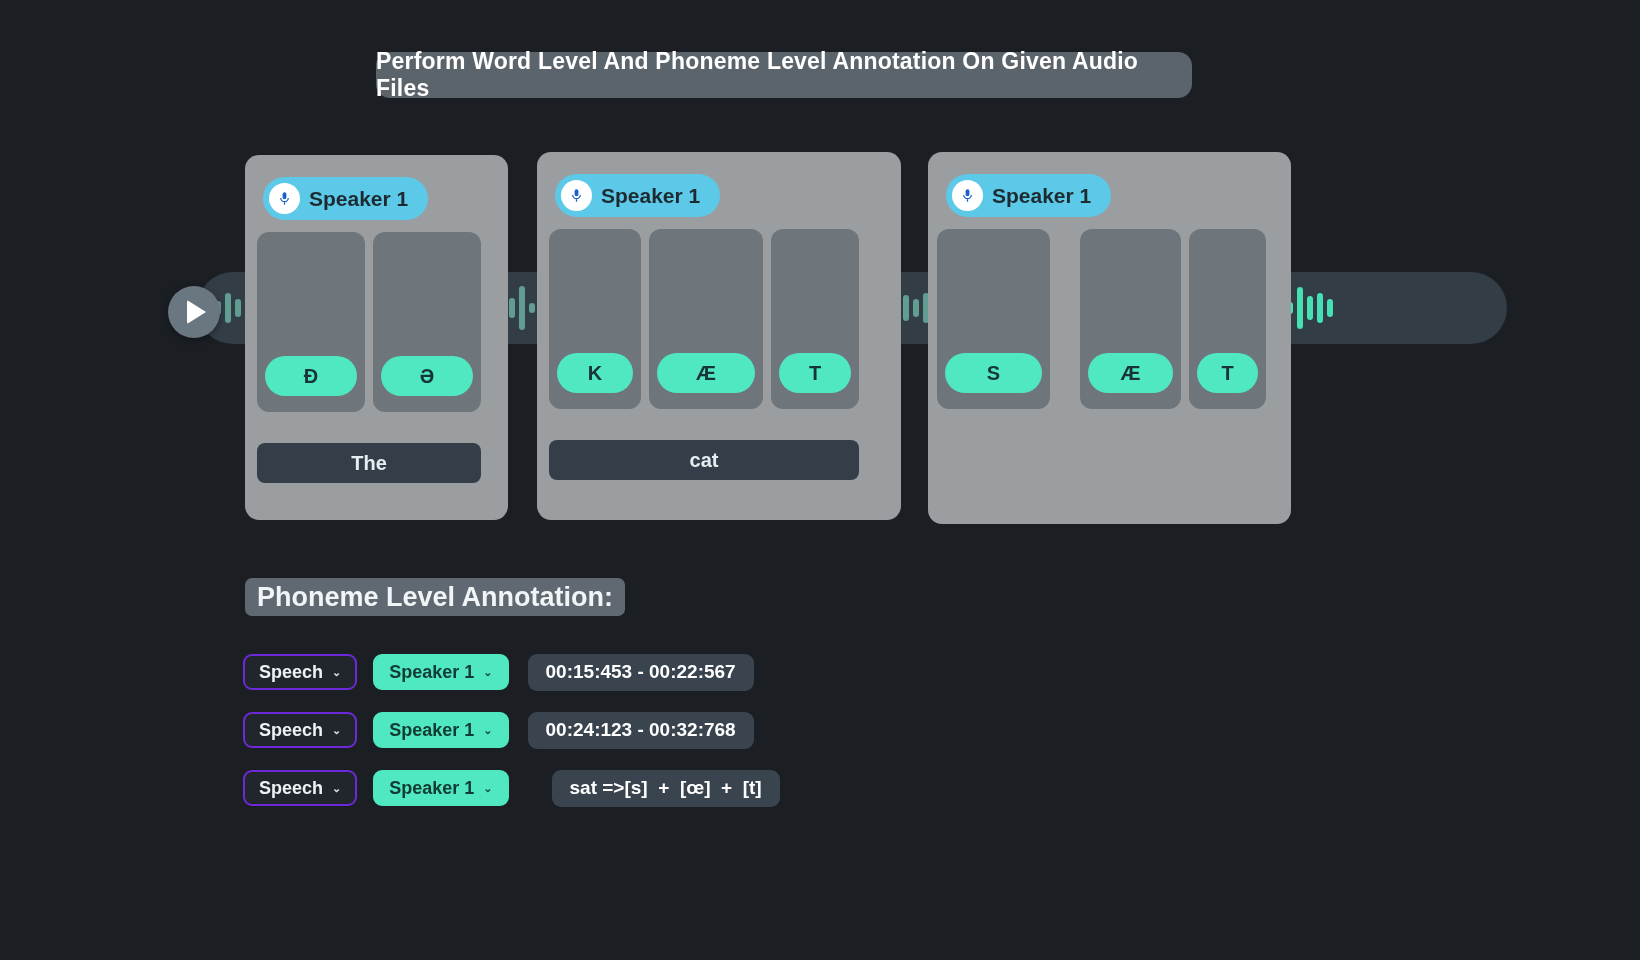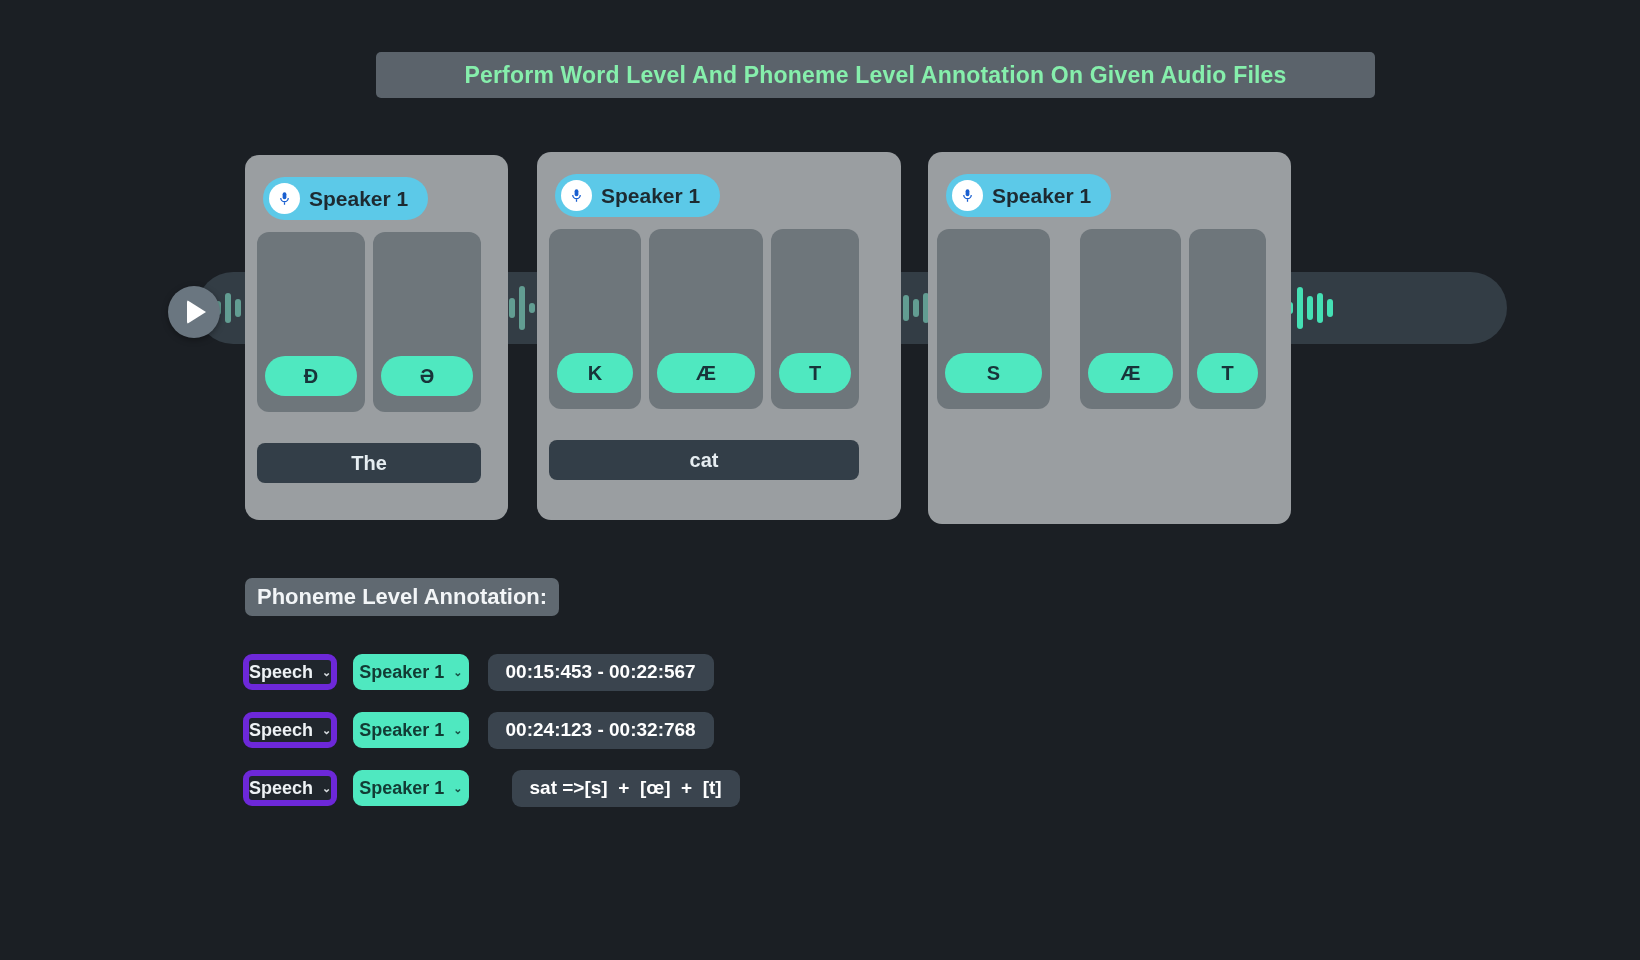--- a/index.html
+++ b/index.html
@@ -7,24 +7,24 @@
     width: 1640px; height: 960px;
     background: #1b1f24;
     font-family: "Liberation Sans", sans-serif;
     overflow: hidden;
   }
 
   #stage { position: relative; width: 1640px; height: 960px; }
 
   
   .title-pill{
-    position:absolute; left:376px; top:52px; width:999px; height:46px;
-    background:#5b636b; border-radius:5px;
+    position:absolute; left:376px; top:52px; width:816px; height:46px;
+    background:#5b636b; border-radius:14px;
     display:flex; align-items:center; justify-content:center;
-    color:#86efac; font-size:23px; font-weight:bold; letter-spacing:.2px;
+    color:#ffffff; font-size:23px; font-weight:bold; letter-spacing:.2px;
   }
 
   
   .track{
     position:absolute; left:197px; top:272px; width:1310px; height:72px;
     background:#333d45; border-radius:36px;
   }
   .wave-row{
     position:absolute; left:197px; top:272px; width:1310px; height:72px;
     display:flex; align-items:center; gap:4px; padding:0 18px;
@@ -85,31 +85,31 @@
     position:absolute; height:40px; background:#333e48; border-radius:8px;
     display:flex;align-items:center;justify-content:center;
     color:#e6edf1; font-size:20px; font-weight:bold;
   }
 
   
   .section-head{
     position:absolute; left:245px; top:578px; height:38px;
     background:#606971; border-radius:7px; padding:0 12px;
     display:flex;align-items:center;
-    color:#f2f5f7; font-size:22px; font-weight:bold;
+    color:#f2f5f7; font-size:27px; font-weight:bold;
   }
 
   
   .ann-rows{ position:absolute; left:243px; top:652px; }
   .ann-row{ display:flex; align-items:center; height:40px; margin-bottom:18px; }
 
   .sel{
-    height:36px; border:6px solid #6d28d9; border-radius:9px;
+    height:36px; border:2px solid #6d28d9; border-radius:9px;
     background:#20262c; color:#eef2f5; font-size:18px; font-weight:bold;
-    display:flex;align-items:center; gap:9px; padding:0 0;
+    display:flex;align-items:center; gap:9px; padding:0 14px;
     cursor:pointer;
   }
   .sel.mint{ background:#4fe8c0; border-color:#4fe8c0; color:#123b34; }
   .chev{ font-size:11px; opacity:.9; }
 
   .time-pill{
     height:37px; background:#3a444e; border-radius:9px;
     display:flex;align-items:center;justify-content:center; padding:0 18px;
     color:#ffffff; font-size:19px; font-weight:bold;
   }

